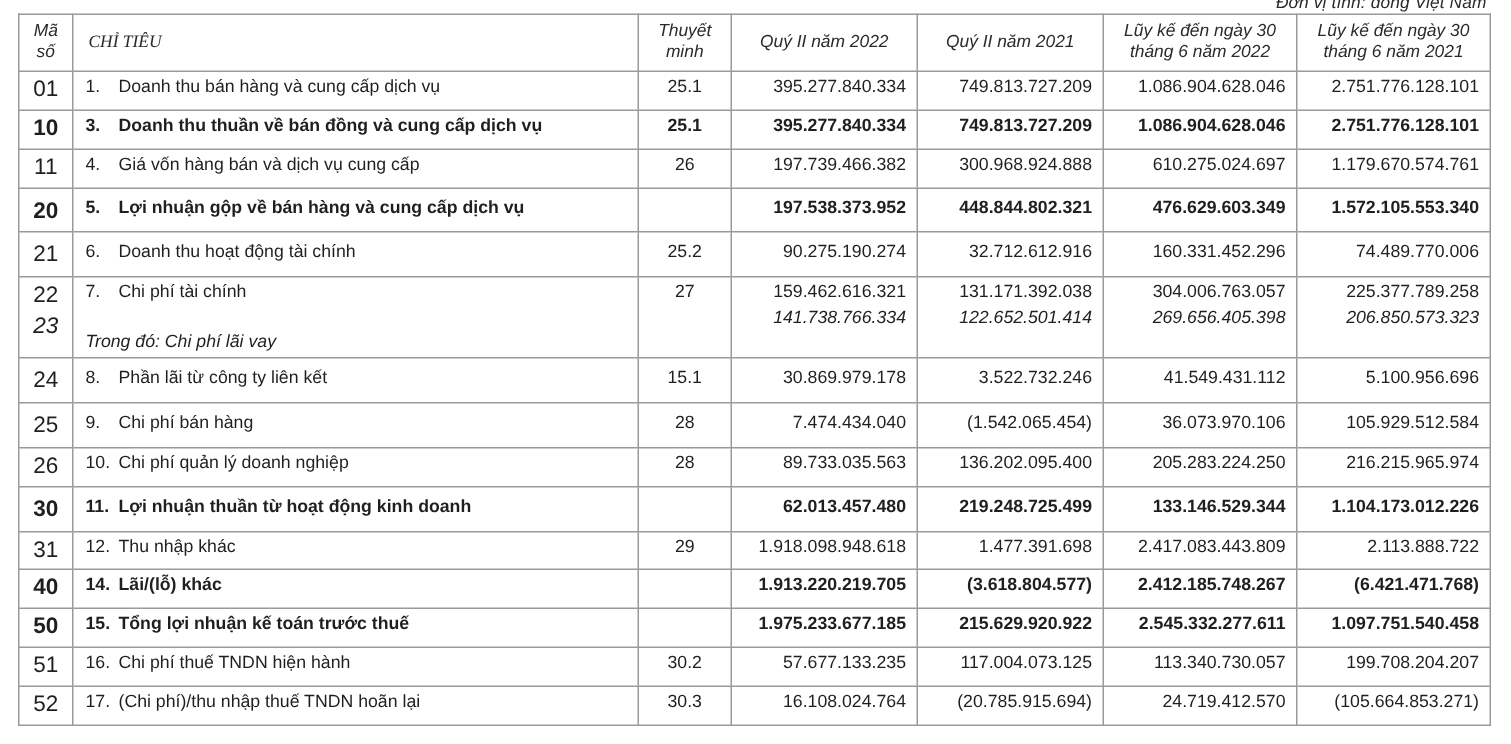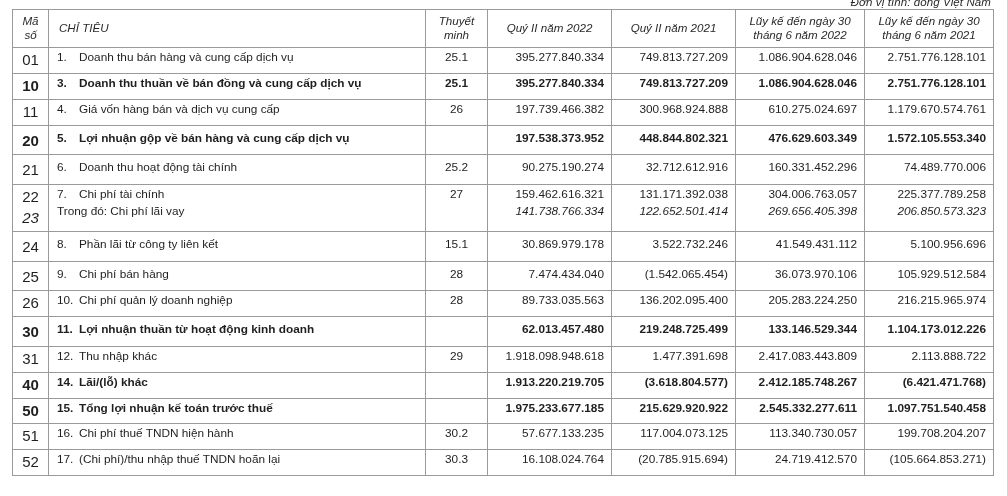--- a/index.html
+++ b/index.html
@@ -62,21 +62,21 @@
   thead th {
     font-weight: normal;
     font-style: italic;
     font-size: 11.6px;
     padding: 4px 6px 5px 6px;
     vertical-align: middle;
     line-height: 1.22;
     color: #2a2a2a;
   }
   thead th.hd-ma { text-align: center; width: 36px; }
-  thead th.hd-chi { text-align: left; padding-left: 10px; }
+  thead th.hd-chi { text-align: left; padding-left: 10px; font-family: Liberation Serif, serif; }
   thead th.hd-tm { text-align: center; width: 62px; }
   thead th.hd-num { text-align: center; width: 124px; }
   thead th.hd-num-w { text-align: center; width: 129px; }
 
   tbody td {
     padding: 2px 6px 3px 6px;
     vertical-align: top;
     line-height: 1.32;
     height: 17px;
   }
@@ -108,21 +108,22 @@
     padding-left: 8px;
     box-sizing: border-box;
   }
   .txt { flex: 1 1 auto; }
 
   .bold { font-weight: bold; margin-top: 10px; }
 
   
   .subline {
     display: block;
-    margin-top: 1px;
+    font-style: italic;
+    margin-top: 17px;
   }
   .sub-ma {
     display: block;
     font-style: italic;
     margin-top: 1px;
   }
   .sub-num {
     display: block;
     font-style: italic;
     margin-top: 1px;

